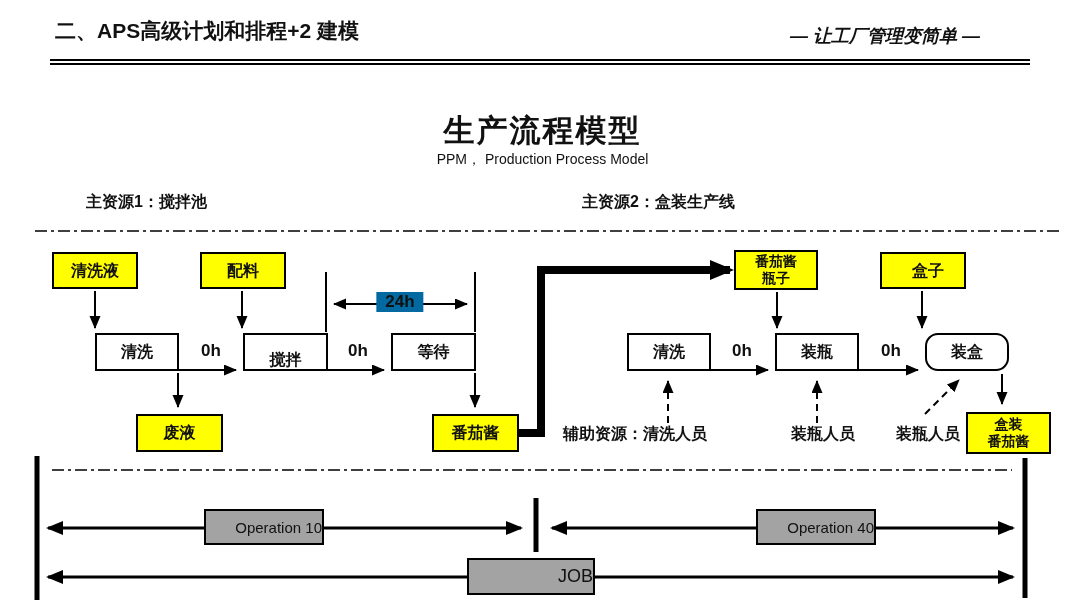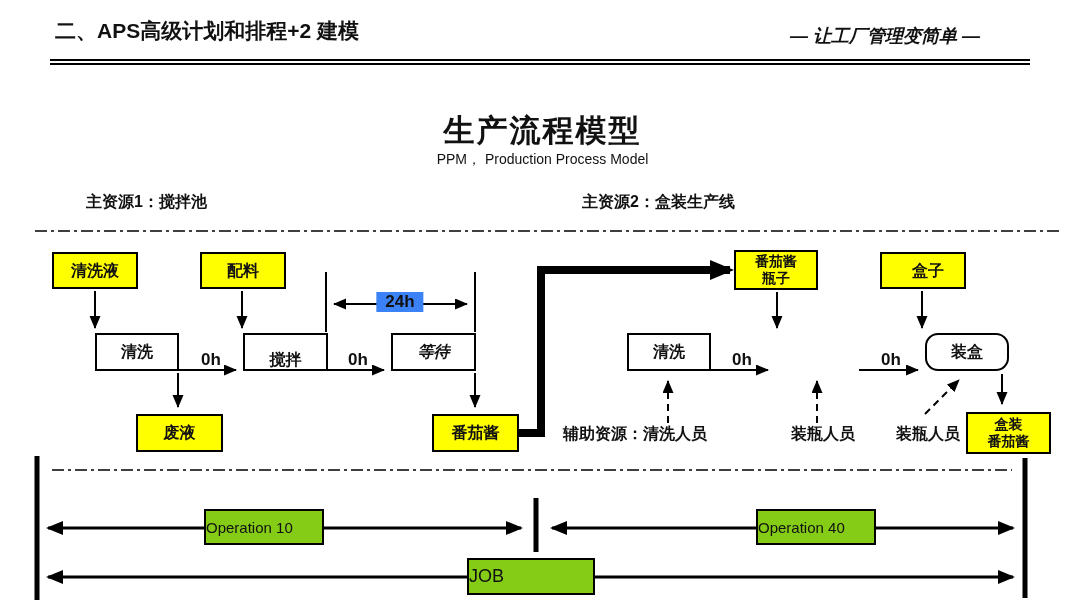--- a/index.html
+++ b/index.html
@@ -4,35 +4,35 @@
 <style>
   html,body{margin:0;padding:0;background:#fff;}
   .canvas{position:relative;width:1080px;height:608px;background:#ffffff;overflow:hidden;
           font-family:"Liberation Sans","DejaVu Sans",sans-serif;color:#111;}
   .overlay{position:absolute;left:0;top:0;}
   .box{position:absolute;box-sizing:border-box;border:2px solid #000;background:#fff;
        display:flex;flex-direction:column;align-items:center;justify-content:center;
        font-weight:700;font-size:16px;text-align:center;line-height:1.2;z-index:2;}
   .yellow{background:var(--material-fill,#FFFF00);}
   .two-line{font-size:14px;line-height:1.25;}
-  .dur{position:absolute;transform:translateX(-50%);font-weight:700;font-size:17px;z-index:3;white-space:nowrap;margin-top:9px;}
+  .dur{position:absolute;transform:translateX(-50%);font-weight:700;font-size:17px;z-index:3;white-space:nowrap;}
   .lbl{position:absolute;font-weight:700;font-size:15px;white-space:nowrap;z-index:3;margin-left:6px;}
   .hdr-title{position:absolute;left:55px;top:17px;font-size:21px;font-weight:700;}
   .hdr-slogan{position:absolute;left:790px;top:24px;width:240px;text-align:left;
               font-size:18px;font-weight:700;font-style:italic;}
   .hdr-rule{position:absolute;left:50px;top:59px;width:980px;height:2px;
             border-top:2px solid #000;border-bottom:2px solid #000;}
   .main-title{position:absolute;left:370px;top:110px;width:345px;text-align:center;
               font-size:31px;font-weight:700;letter-spacing:2px;}
   .main-sub{position:absolute;left:370px;top:151px;width:345px;text-align:center;font-size:14px;}
   .res-lbl{position:absolute;top:192px;font-size:16px;font-weight:700;margin-left:24px;}
   .wait-label{position:absolute;left:400px;top:292px;transform:translateX(-50%);
-              background:#3b82f6;padding:0 9px;font-weight:700;font-size:17px;z-index:3;}
-  .op-box{position:absolute;box-sizing:border-box;border:2px solid #000;background:#84cc16;
-          display:flex;align-items:center;justify-content:flex-start;font-size:15px;z-index:2;}
+              background:#0369a1;padding:0 9px;font-weight:700;font-size:17px;z-index:3;}
+  .op-box{position:absolute;box-sizing:border-box;border:2px solid #000;background:#a3a3a3;
+          display:flex;align-items:center;justify-content:flex-end;font-size:15px;z-index:2;}
 </style>
 </head>
 <body>
 
 <div class="canvas">
 
   <div class="hdr-title">二、APS高级计划和排程+2 建模</div>
   <div class="hdr-slogan">— 让工厂管理变简单 —</div>
   <div class="hdr-rule"></div>
 
@@ -114,25 +114,28 @@
     <span>盒装</span>
     <span>番茄酱</span>
   </div>
 
   <div class="box" style="left:95px;top:333px;width:84px;height:38px;">
     <span>清洗</span>
   </div>
   <div class="box" style="left:243px;top:333px;width:85px;height:38px;justify-content:flex-end;">
     <span>搅拌</span>
   </div>
-  <div class="box" style="left:391px;top:333px;width:85px;height:38px;font-style:italic;">
+  <div class="box" style="left:391px;top:333px;width:85px;height:38px;">
     <span>等待</span>
   </div>
   <div class="box" style="left:627px;top:333px;width:84px;height:38px;">
     <span>清洗</span>
+  </div>
+  <div class="box" style="left:775px;top:333px;width:84px;height:38px;">
+    <span>装瓶</span>
   </div>
   <div class="box" style="left:925px;top:333px;width:84px;height:38px;border-radius:13px;">
     <span>装盒</span>
   </div>
 
   <div class="dur" style="left:211px;top:341px;">0h</div>
   <div class="dur" style="left:358px;top:341px;">0h</div>
   <div class="dur" style="left:742px;top:341px;">0h</div>
   <div class="dur" style="left:891px;top:341px;">0h</div>
   <div class="wait-label">24h</div>

